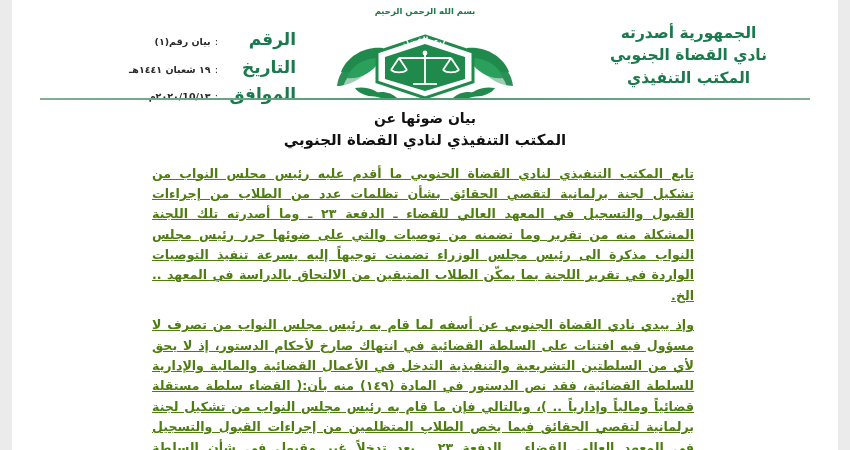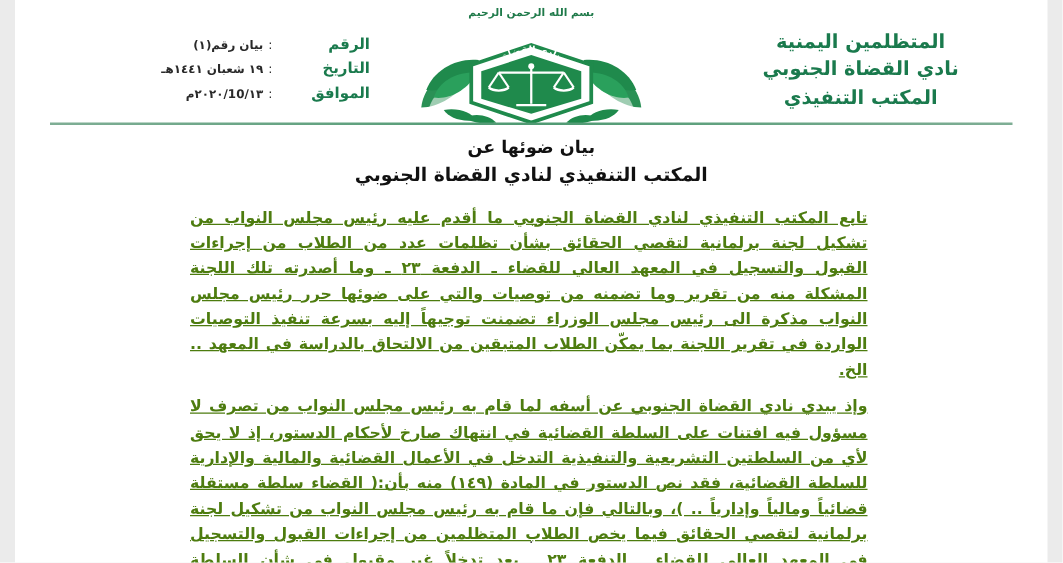--- a/index.html
+++ b/index.html
@@ -55,21 +55,21 @@
   .meta-row {
     display: flex;
     flex-direction: row;
     align-items: baseline;
     justify-content: flex-start;
     white-space: nowrap;
   }
   .meta-label {
     color: #1a7a4d;
     font-weight: bold;
-    font-size: 12px;
+    font-size: 17px;
     letter-spacing: 2.2px;
     min-width: 74px;
     text-align: right;
   }
   .meta-colon {
     color: #333;
     padding: 0 4px;
     font-size: 10px;
   }
   .meta-value {
@@ -148,21 +148,21 @@
   }
 </style>
 </head>
 <body>
 
 <div class="page">
 
   <div class="letterhead">
 
     <div class="org-block">
-      <div class="org-line">المتظلمين اليمنية</div>
+      <div class="org-line">الجمهورية أصدرته</div>
       <div class="org-line">نادي القضاة الجنوبي</div>
       <div class="org-line">المكتب التنفيذي</div>
     </div>
 
     <div class="emblem-wrap">
       <div class="basmala">بسم الله الرحمن الرحيم</div>
       <svg class="emblem-svg" width="200" height="76" viewBox="0 0 200 76">
 
         <g fill="#1f8a4c">
           <path d="M52 24 C30 26 14 40 12 58 C26 58 42 48 50 34 Z" opacity="0.95"></path>

